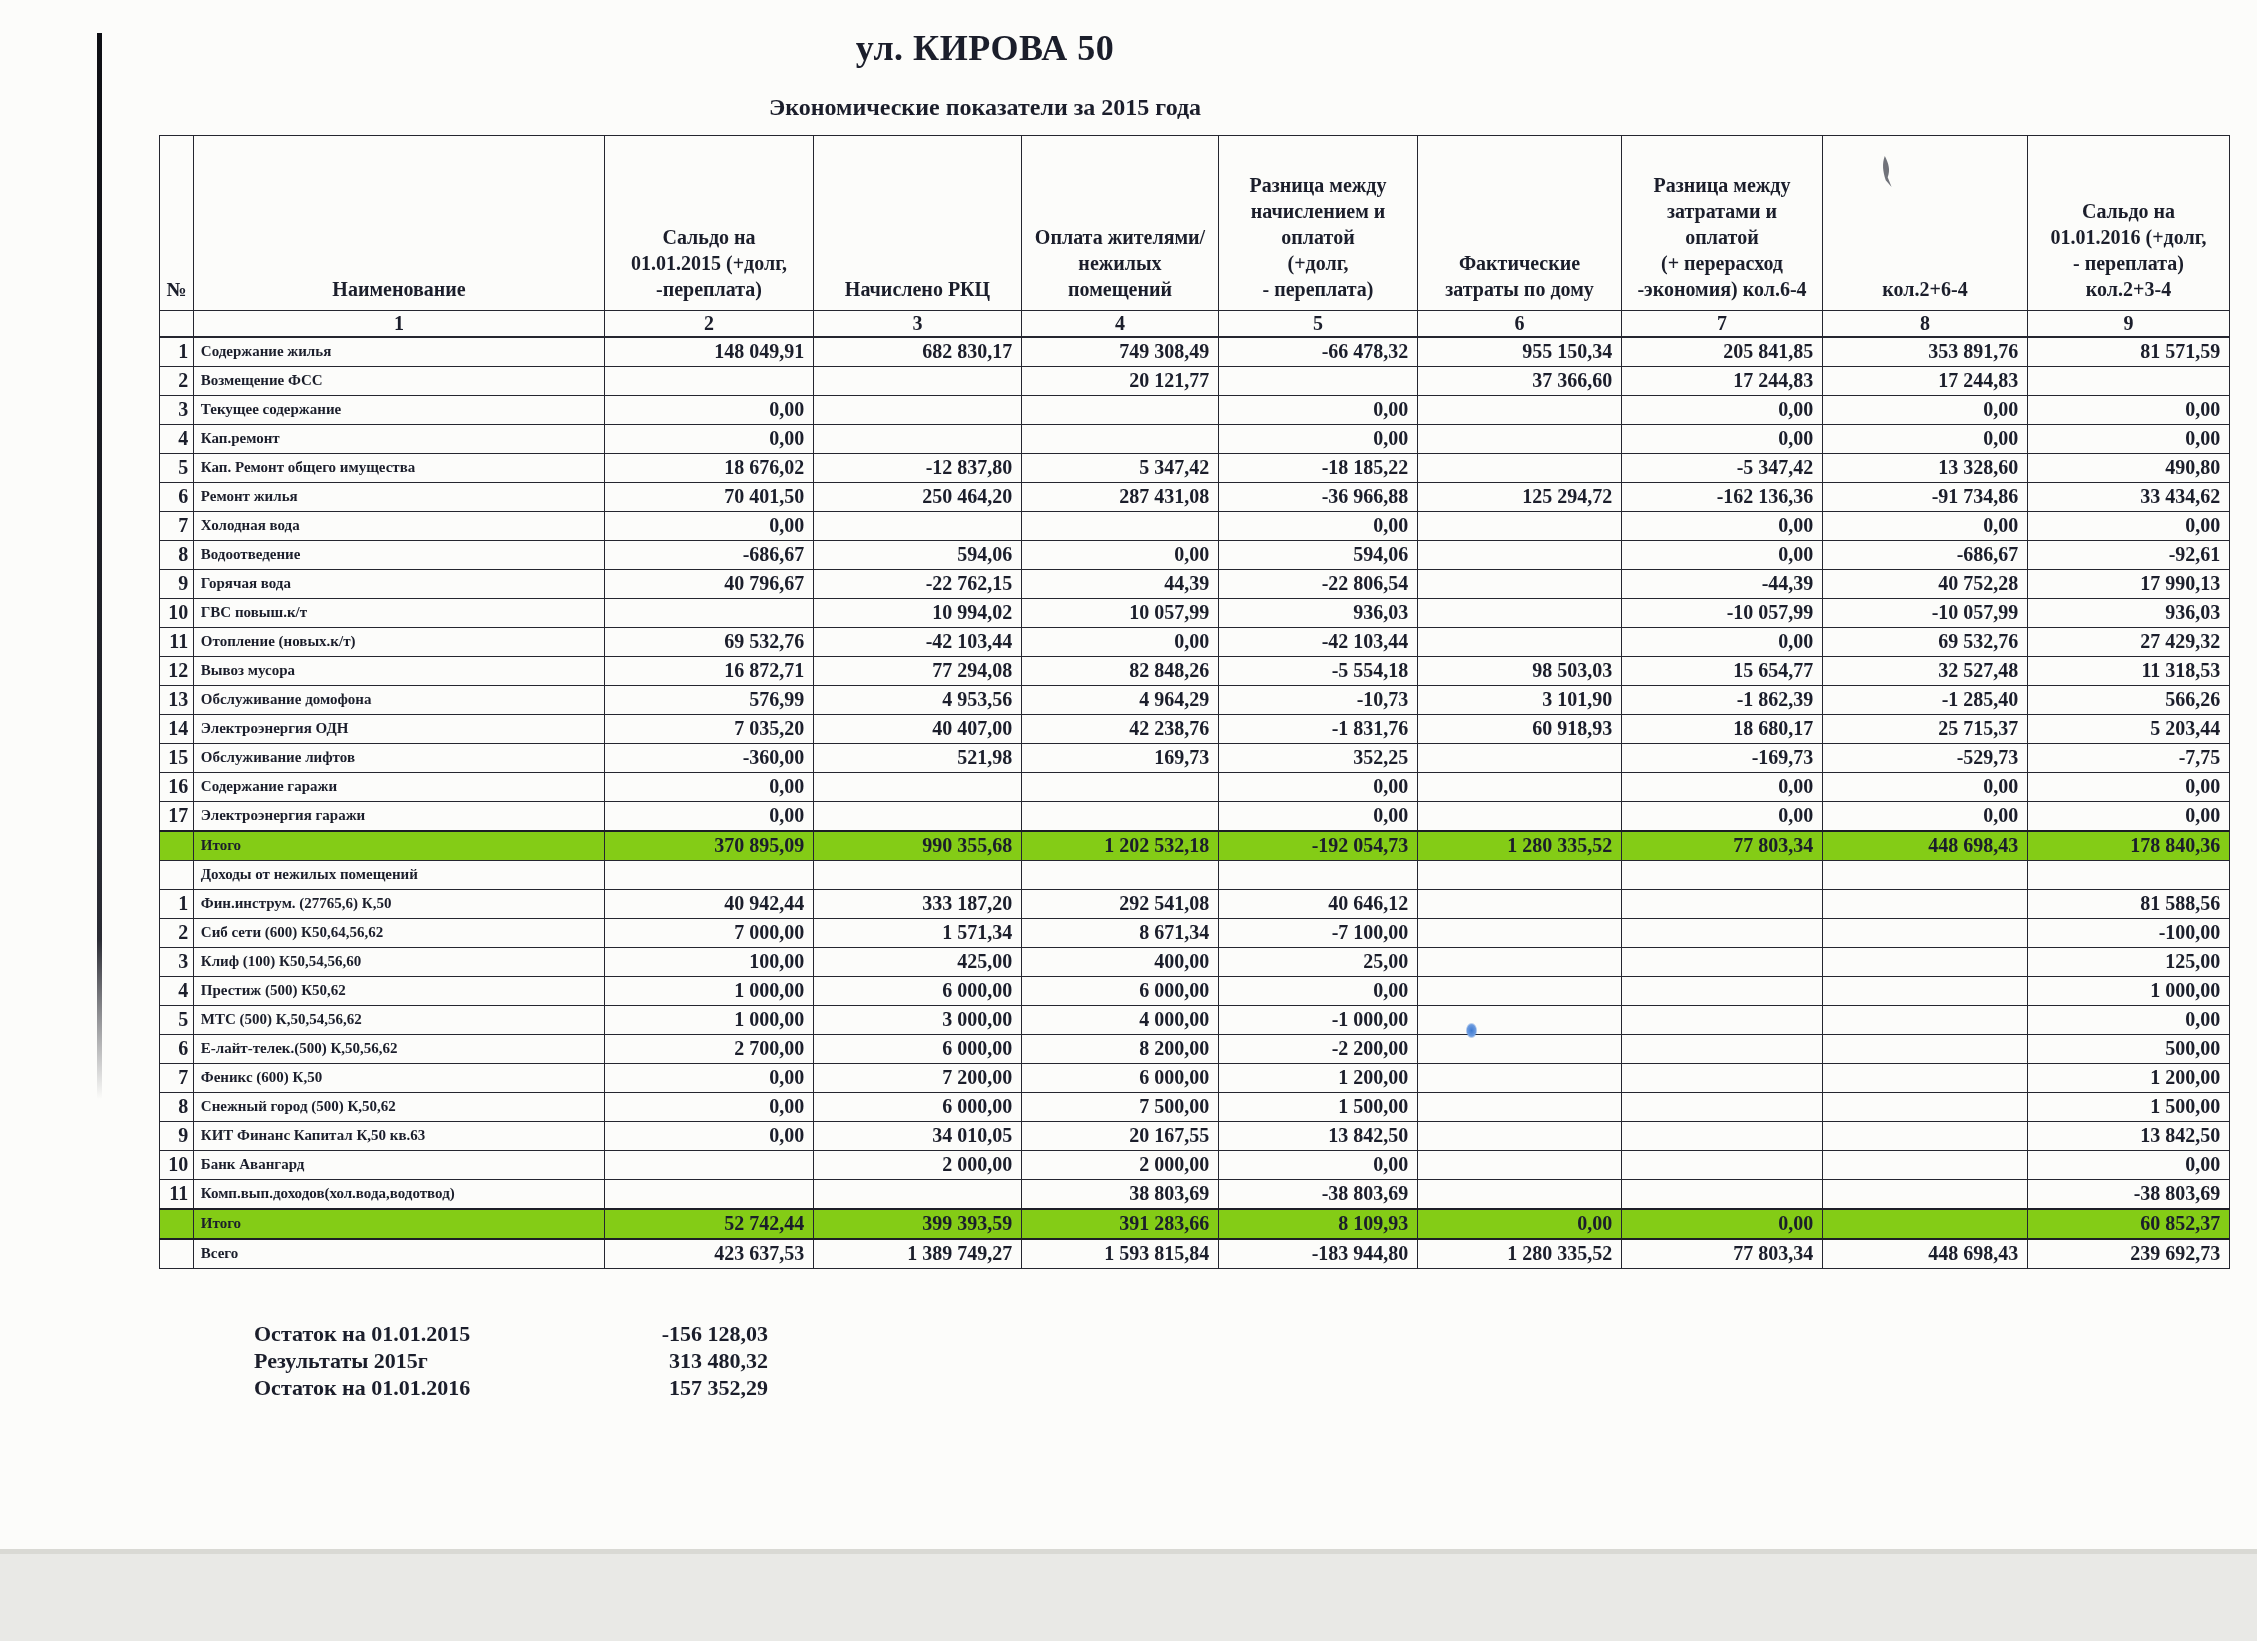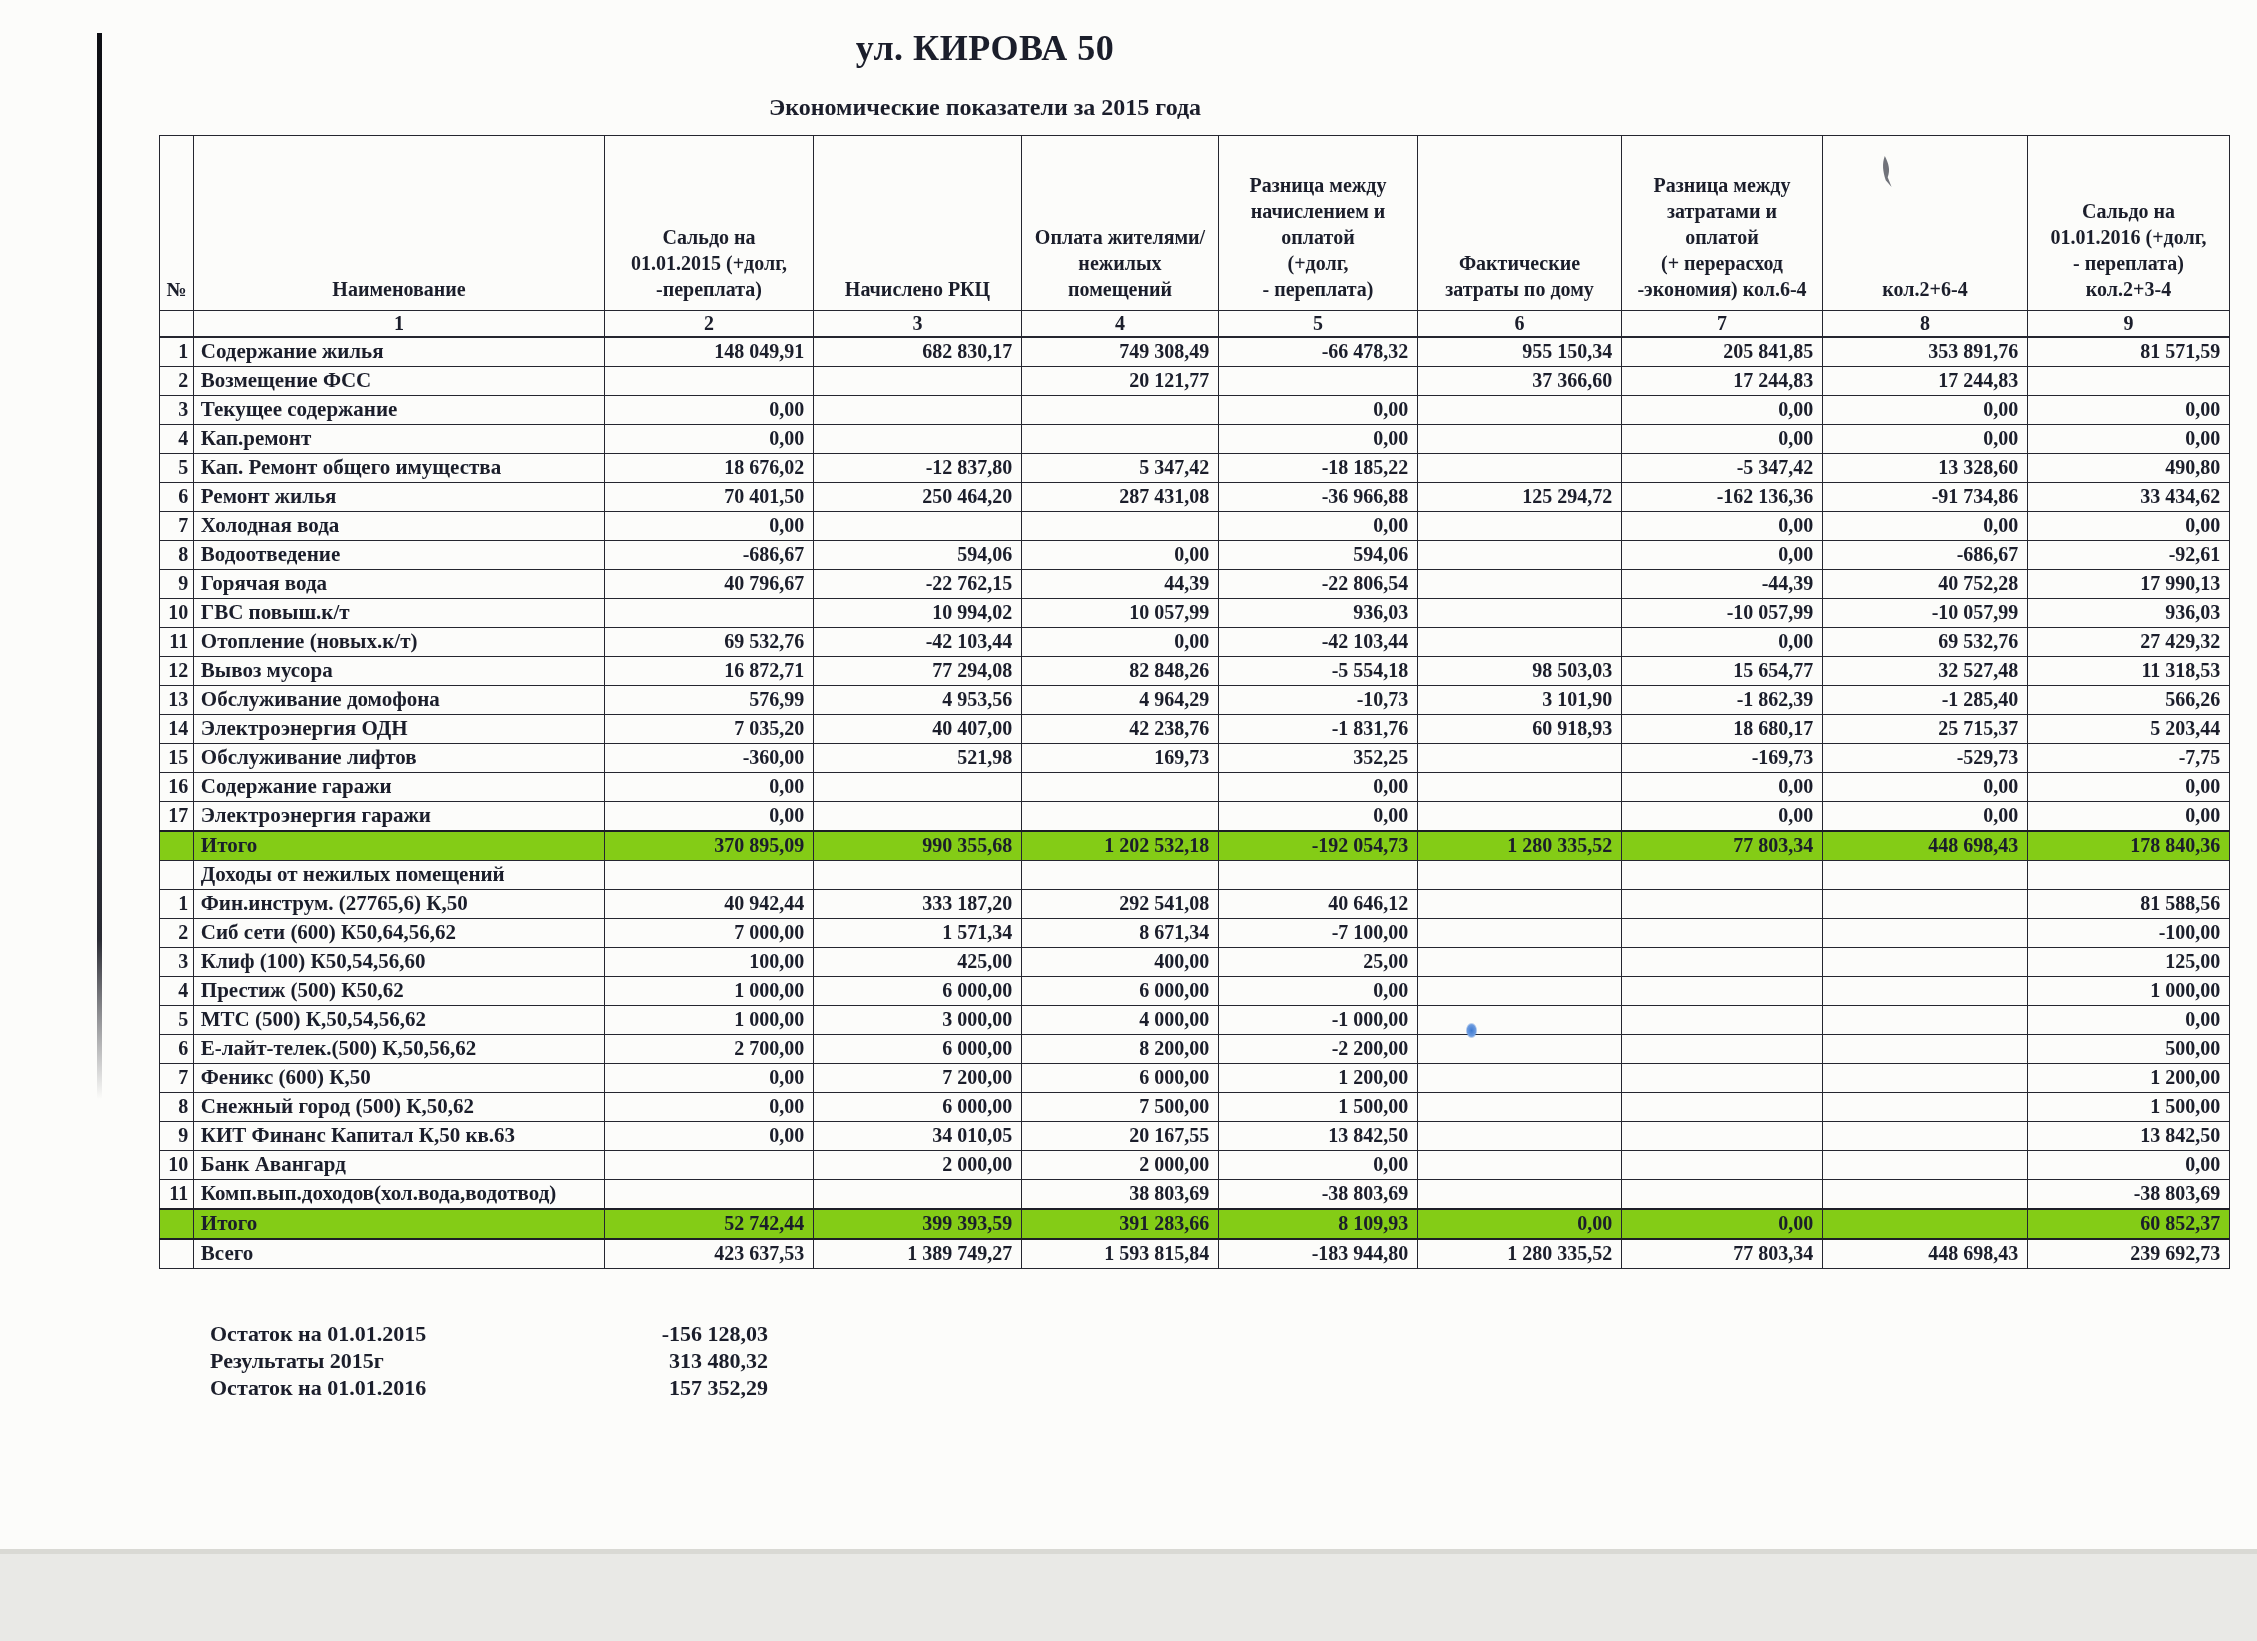--- a/index.html
+++ b/index.html
@@ -34,28 +34,28 @@
     height:162px; vertical-align:bottom; text-align:center;
     font-size:20px; line-height:1.3; padding:3.9px 4.8px 7.7px;
     white-space:pre-line; font-weight:bold;
   }
   thead tr.num-row td {
     height:25px; text-align:center; font-size:20px; padding:0;
   }
   thead tr.num-row td { border-bottom:2.9px solid #25262f; }
   tbody td { height:28px; font-size:20px; padding:0; }
   tbody td.c-num  { text-align:right; padding-right:4.8px; }
-  tbody td.c-name { text-align:left;  padding-left:6.8px; font-size:21px; white-space:nowrap; }
+  tbody td.c-name { text-align:left;  padding-left:6.8px; font-size:15px; white-space:nowrap; }
   tbody td.c-val  { text-align:right; padding-right:8.7px; }
   tbody tr.r-total td { border-top:2.9px solid #1d1e27; background:#84cc16; }
   tbody tr.r-grand td { border-top:2.9px solid #1d1e27; }
   .footer { position:absolute; left:210px; top:1321px; width:558px; }
   .footer-row {
     display:flex; justify-content:space-between; align-items:flex-start;
-    height:27px; font-size:22px;
+    height:27px; font-size:22px;margin-left:44px;
   }
   .pen-mark { position:absolute; left:1879px; top:154px; }
   .ink-dot  {
     position:absolute; left:1466px; top:1023px; width:10.6px; height:14.5px;
     background:radial-gradient(ellipse at center,#3f7ad0 0%,#6d9ce0 55%,rgba(255,255,255,0) 75%);
   }
 </style>
 </head>
 <body>
 

